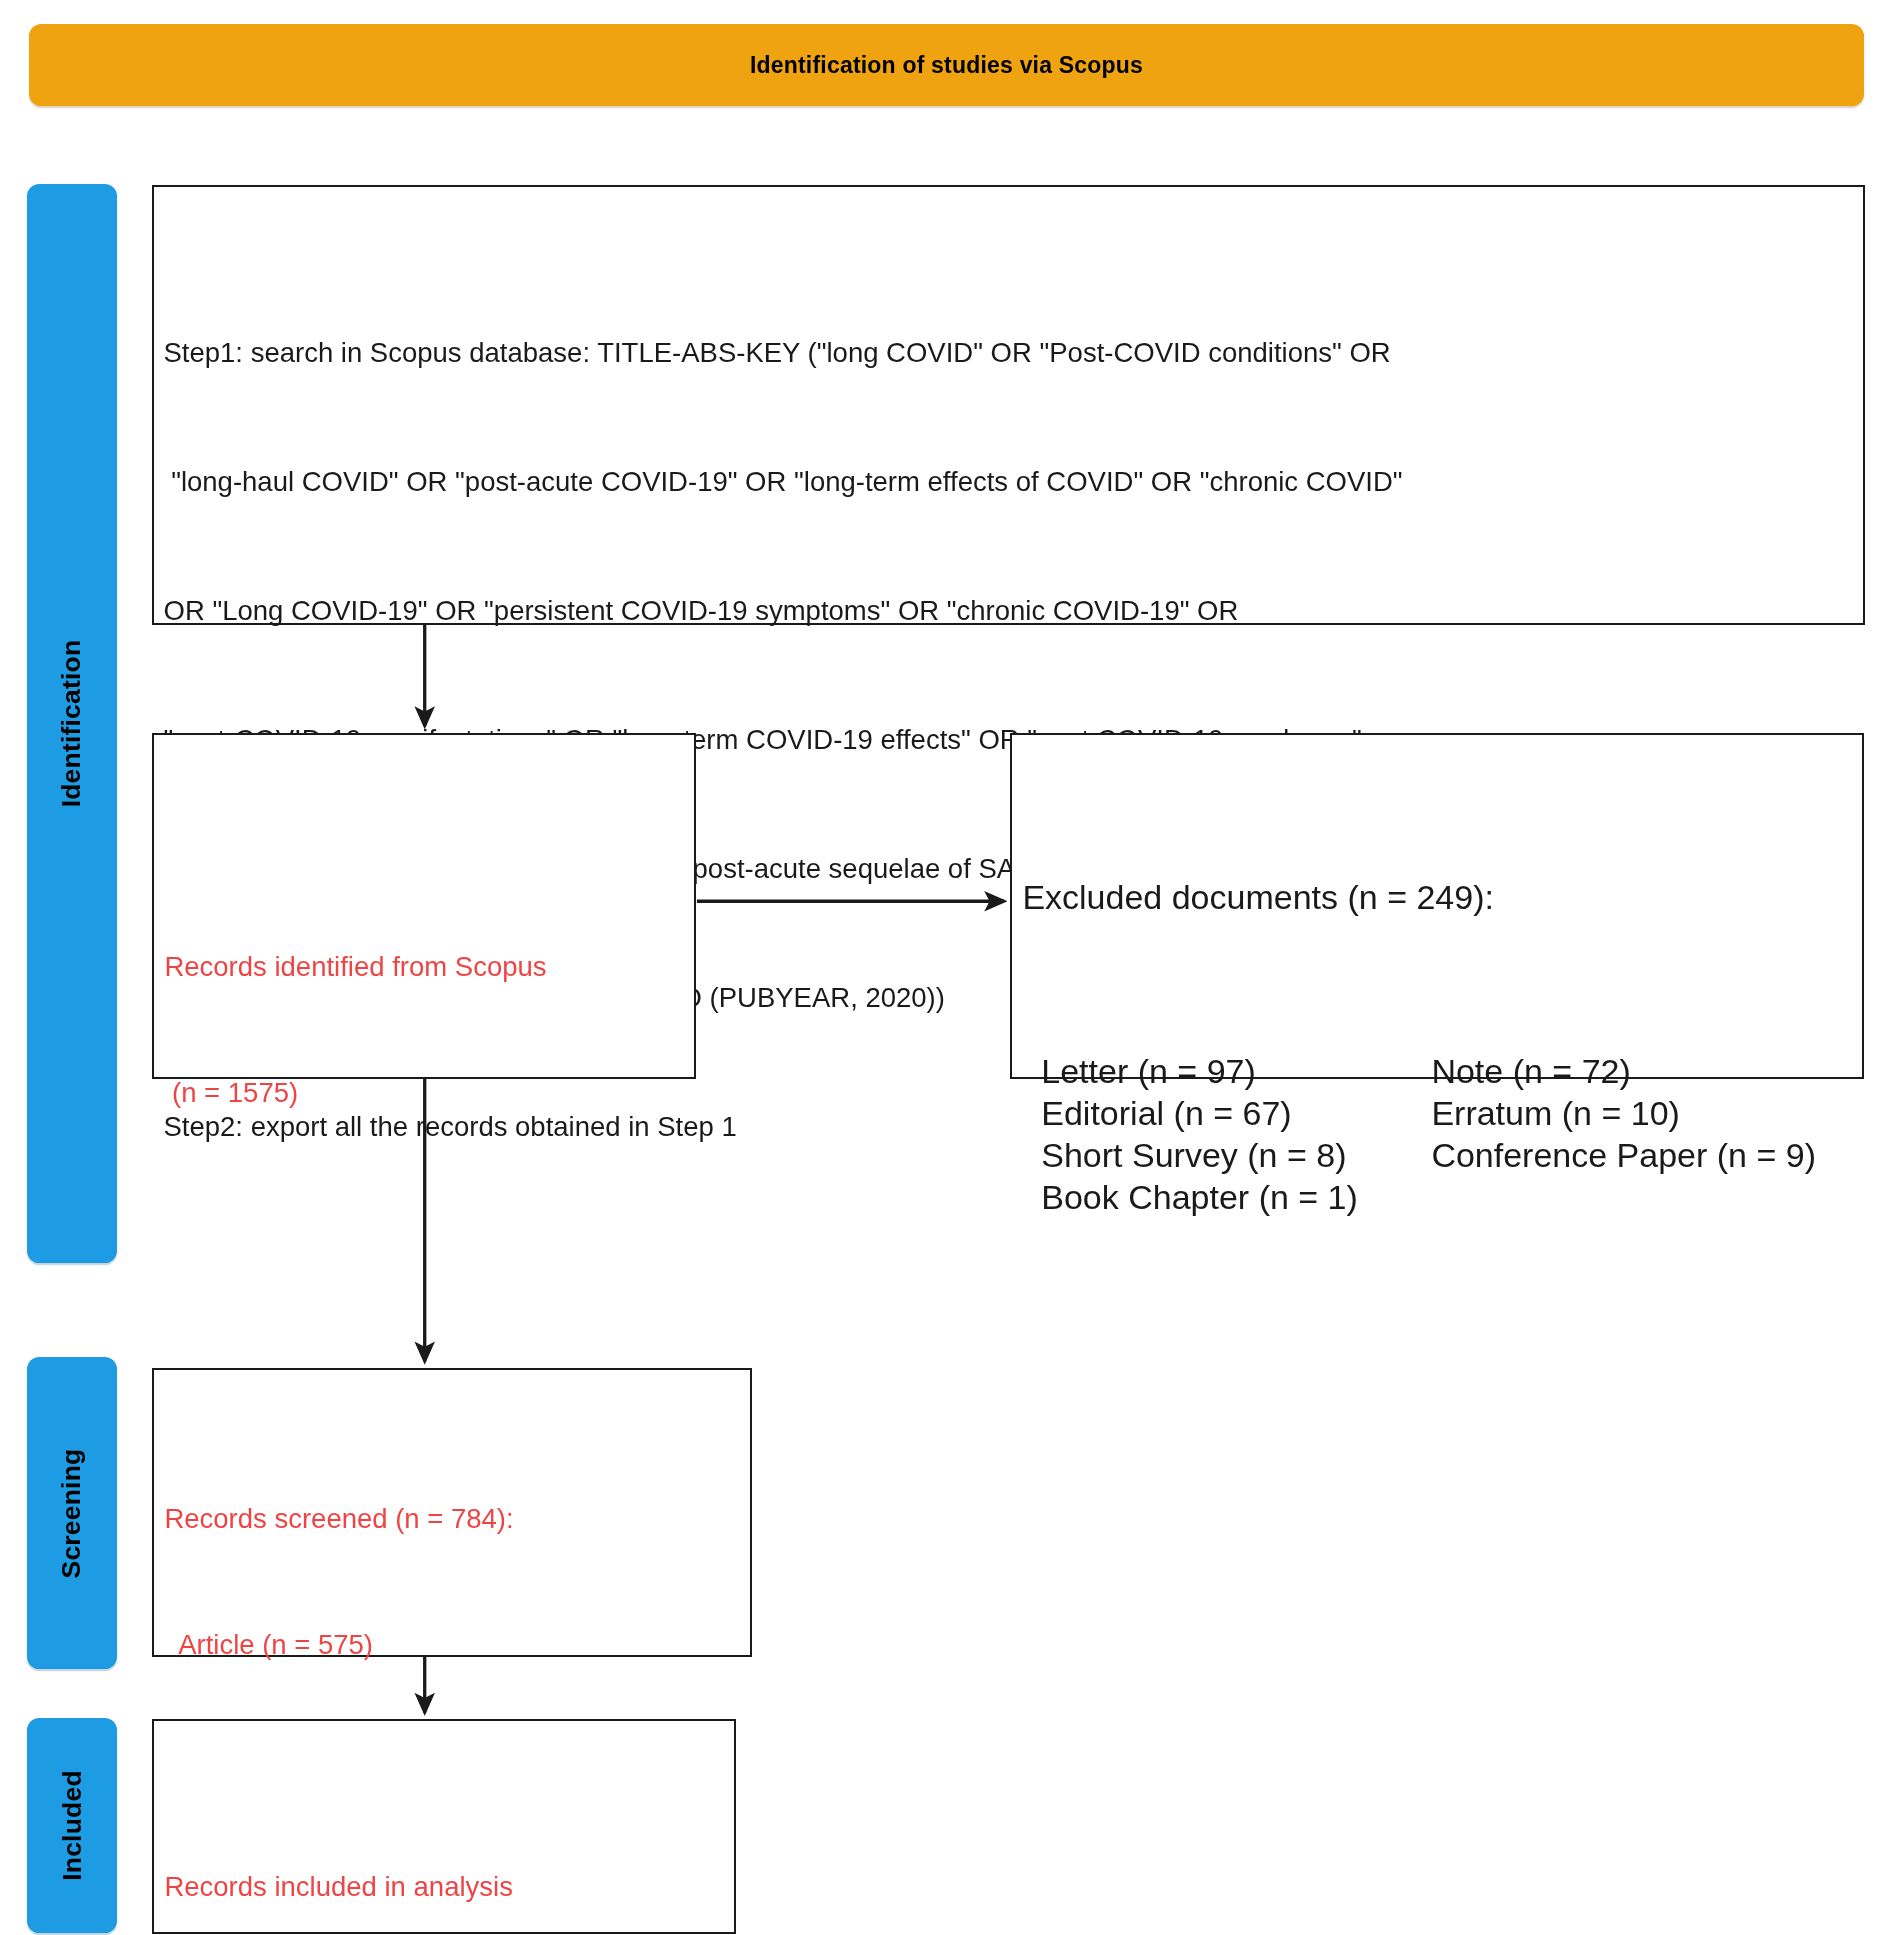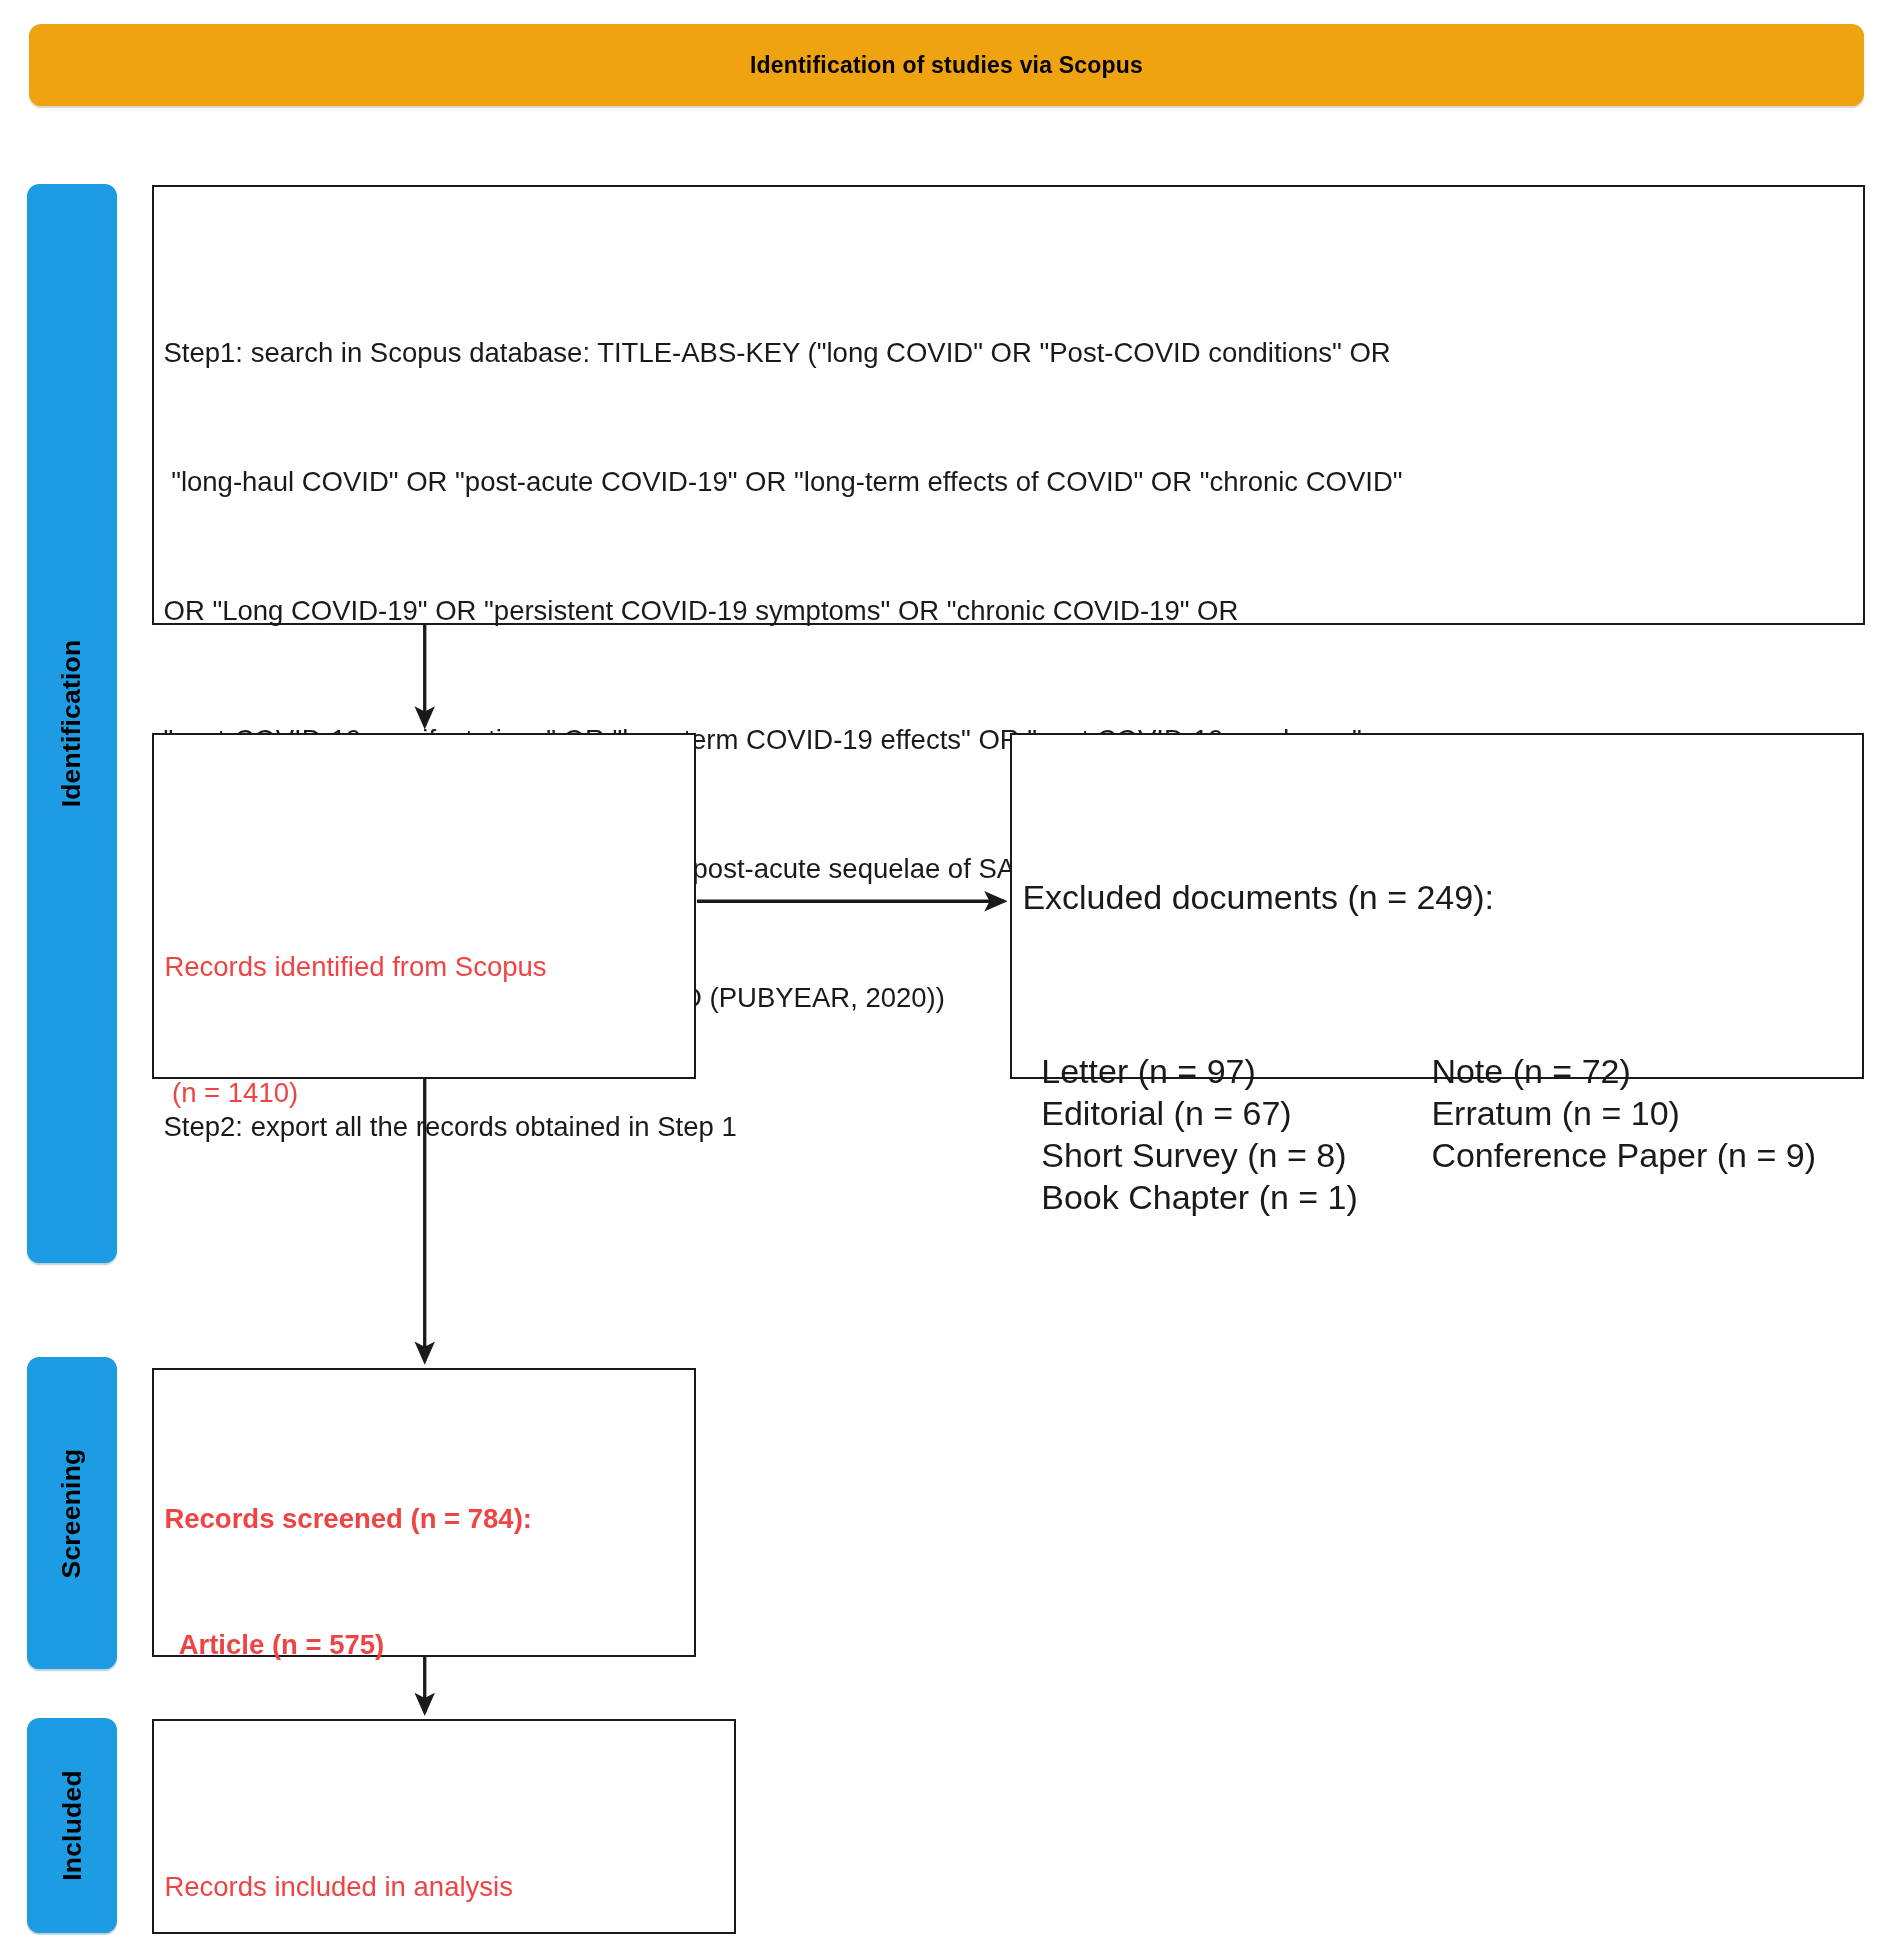--- a/index.html
+++ b/index.html
@@ -114,23 +114,22 @@
   }
   #box-excluded {
     left: 1010px;
     top: 733px;
     width: 854px;
     height: 346px;
   }
   #box-screened {
     left: 152px;
     top: 1368px;
-    width: 544px;
+    width: 600px;
     height: 289px;
-    font-weight: bold;
   }
   #box-included {
     left: 152px;
     top: 1719px;
     width: 584px;
     height: 215px;
   }
 
   .box-text {
     position: absolute;
@@ -218,21 +217,21 @@
       <span class="ln">"post-COVID-19 manifestations" OR "long-term COVID-19 effects" OR "post COVID-19 syndrome"</span>
       <span class="ln">OR "ongoing symptomatic COVID-19" OR "post-acute sequelae of SARS-CoV-2 infection") AND</span>
       <span class="ln"> (LIMIT-TO (PUBYEAR, 2021) OR LIMIT-TO (PUBYEAR, 2020))</span>
       <span class="ln">Step2: export all the records obtained in Step 1</span>
     </div>
   </div>
 
   <div class="flow-box" id="box-identified">
     <div class="box-text" id="identified-text">
       <span class="ln">Records identified from Scopus</span>
-      <span class="ln"> (n = 1410)</span>
+      <span class="ln"> (n = 1575)</span>
     </div>
   </div>
 
   <div class="flow-box" id="box-excluded">
     <div id="excluded-text">
       <span class="exc-head">Excluded documents (n = 249):</span>
       <div class="exc-grid">
         <span class="exc-cell">  Letter (n = 97)</span>
         <span class="exc-cell">Note (n = 72)</span>
 

